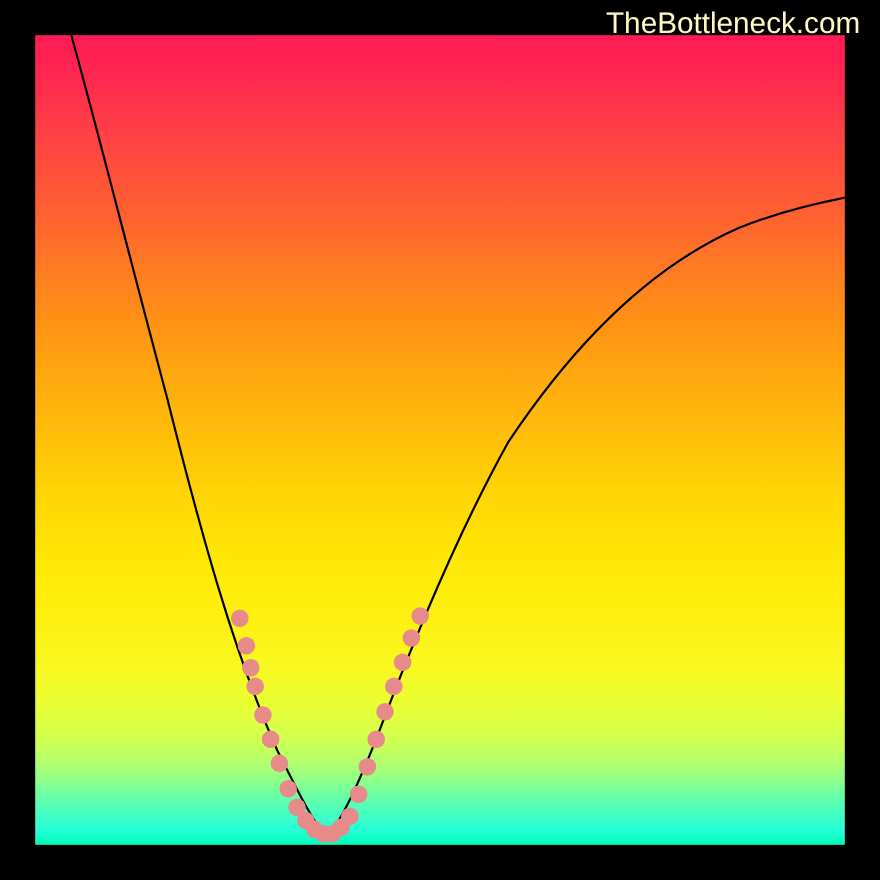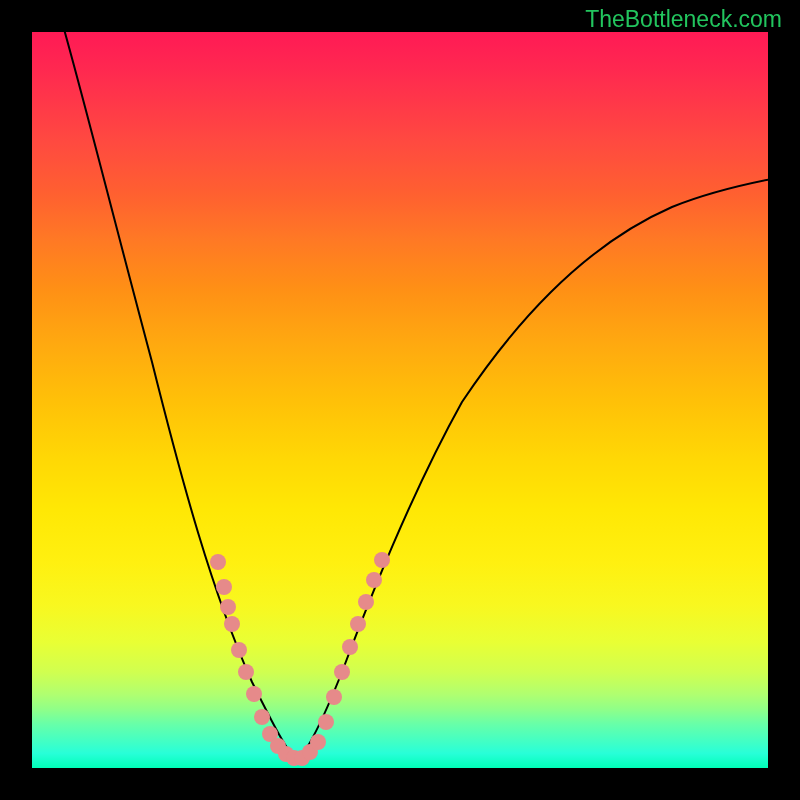--- a/index.html
+++ b/index.html
@@ -11,22 +11,22 @@
       width: 800px;
       height: 800px;
       background: #000;
       position: relative;
       font-family: Arial, sans-serif;
     }
     .watermark {
       position: absolute;
       top: 6px;
       right: 18px;
-      color: #22c55e;
-      font-size: 23px;
+      color: #fef9c3;
+      font-size: 27px;
       font-weight: normal;
       z-index: 100;
       letter-spacing: 0px;
     }
     .plot-area {
       position: absolute;
       left: 32px;
       top: 32px;
       width: 736px;
       height: 736px;

